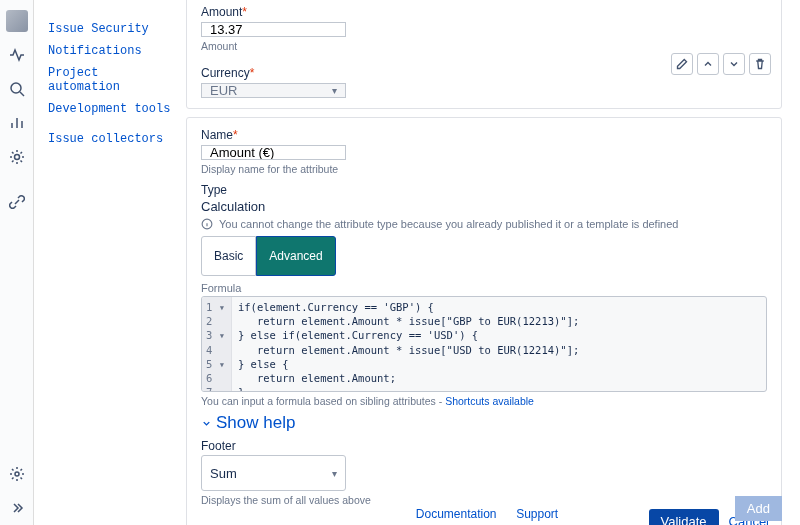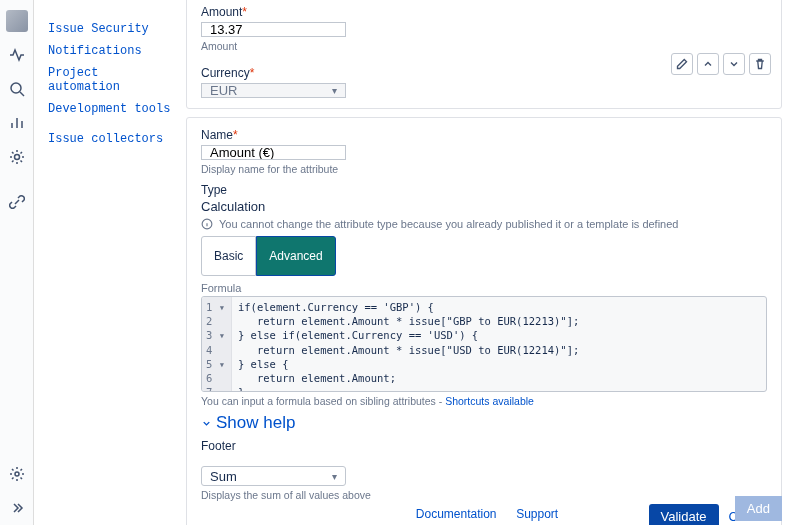--- a/index.html
+++ b/index.html
@@ -157,24 +157,24 @@
     color:#172B4D;
     flex:1;
   }
   .helper a, .link { color:#0052CC; cursor:pointer; }
   .show-help {
     color:#0052CC; font-size:17px; margin-top:6px;
     display:flex; align-items:center; gap:4px; cursor:pointer;
   }
   .show-help svg{width:11px;height:11px;stroke:#0052CC;fill:none;stroke-width:2;}
   .footer-select {
-    width: 145px; height: 20px;
+    width: 145px; height: 36px;
     border:1px solid #c1c7d0; border-radius:3px;
     display:flex; align-items:center; justify-content:space-between;
-    padding:0 8px; font-size:13px; margin-top:13px; cursor:pointer;
+    padding:0 8px; font-size:13px; margin-top:2px; cursor:pointer;
   }
   .actions {
     position:absolute; right:12px; bottom:8px;
     display:flex; gap:10px; align-items:center;
   }
   .btn-primary {
     background:#0747A6; color:#fff;
     border:none; border-radius:3px;
     padding:5px 12px; font-size:13px; cursor:pointer;
   }

